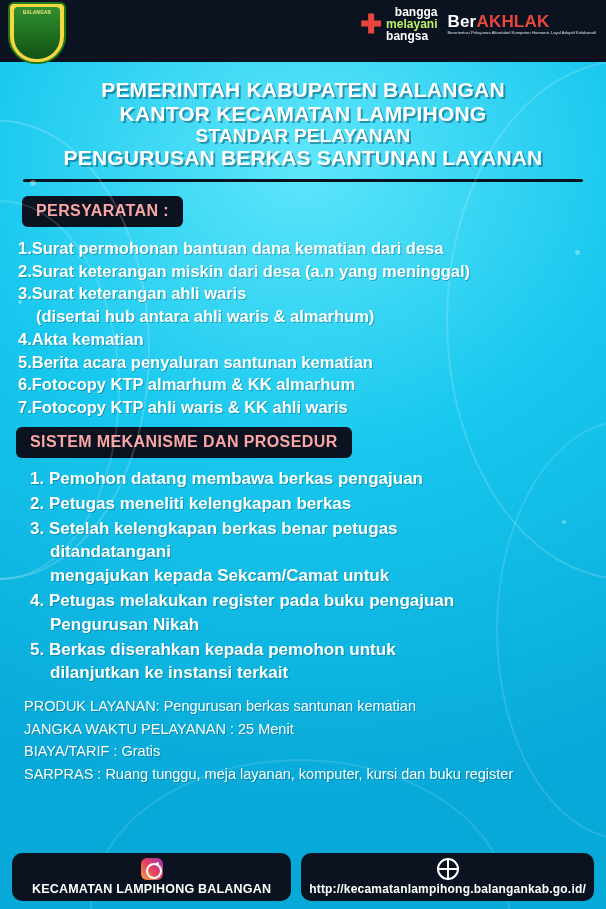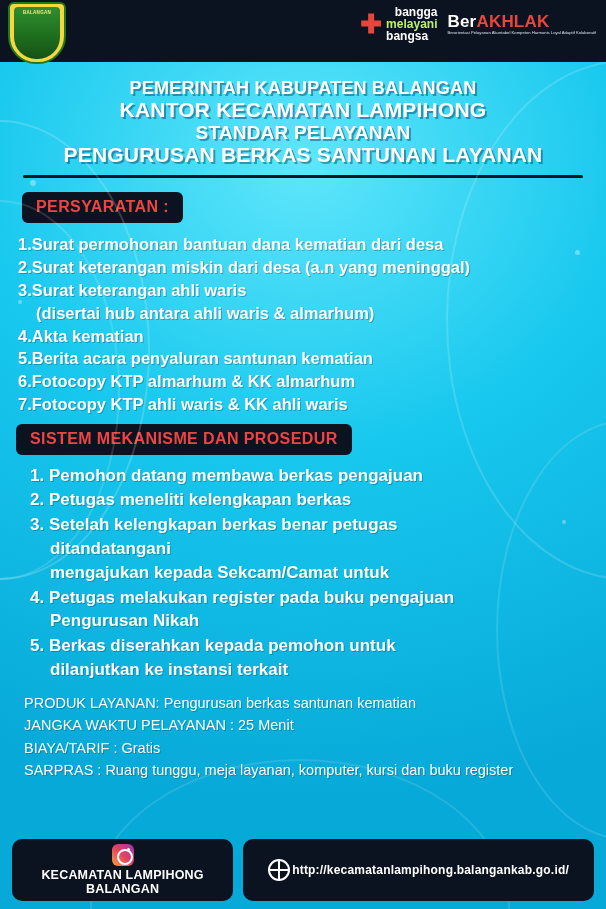--- a/index.html
+++ b/index.html
@@ -89,34 +89,34 @@
     text-align: center;
     padding: 0 10px;
   }
   .titles .t {
     color: #ffffff;
     font-weight: bold;
     letter-spacing: .2px;
     text-shadow: 2px 2px 0 rgba(0,60,90,.45);
     line-height: 1.12;
   }
-  .t1 { font-size: 18px; }
+  .t1 { font-size: 21px; }
   .t2 { font-size: 21px; }
   .t3 { font-size: 19px; }
   .t4 { font-size: 21px; }
   .rule {
     width: 560px; height: 3px; margin: 9px auto 0;
     background: #0b1320; border-radius: 2px;
   }
 
   
   .section-label {
     display: inline-block;
     background: #0b1320;
-    color: #ef4444;
+    color: #fca5a5;
     font-weight: bold;
     padding: 6px 14px 7px;
     border-radius: 6px;
     font-size: 16px;
     letter-spacing: .4px;
   }
   .req-wrap { margin: 14px 0 0 22px; }
   .mech-wrap { margin: 8px 0 0 16px; }
 
   .list {
@@ -171,21 +171,21 @@
   .fbox {
     background: #0b1320;
     border-radius: 10px;
     display: flex;
     align-items: center;
     gap: 8px;
     padding: 7px 10px;
     color: #fff;
   }
   .fbox.left { width: 282px; flex-direction: column; gap: 2px; padding: 5px 12px; }
-  .fbox.right { flex: 1; flex-direction: row; gap: 2px; padding: 5px 25px; align-items: center; }
+  .fbox.right { flex: 1; flex-direction: column; gap: 2px; padding: 5px 8px; align-items: center; }
   .fbox .label { font-size: 12.5px; font-weight: bold; letter-spacing: .2px; text-align:center; }
   .fbox .label.url { font-size: 12px; }
   .ig-icon {
     width: 22px; height: 22px; border-radius: 6px;
     background: linear-gradient(45deg,#f9a03f 0%, #e4405f 50%, #9b35b6 100%);
     position: relative;
   }
   .ig-icon::before {
     content:""; position:absolute; left:5px; top:5px; width:12px; height:12px;
     border: 2px solid #fff; border-radius: 50%;

